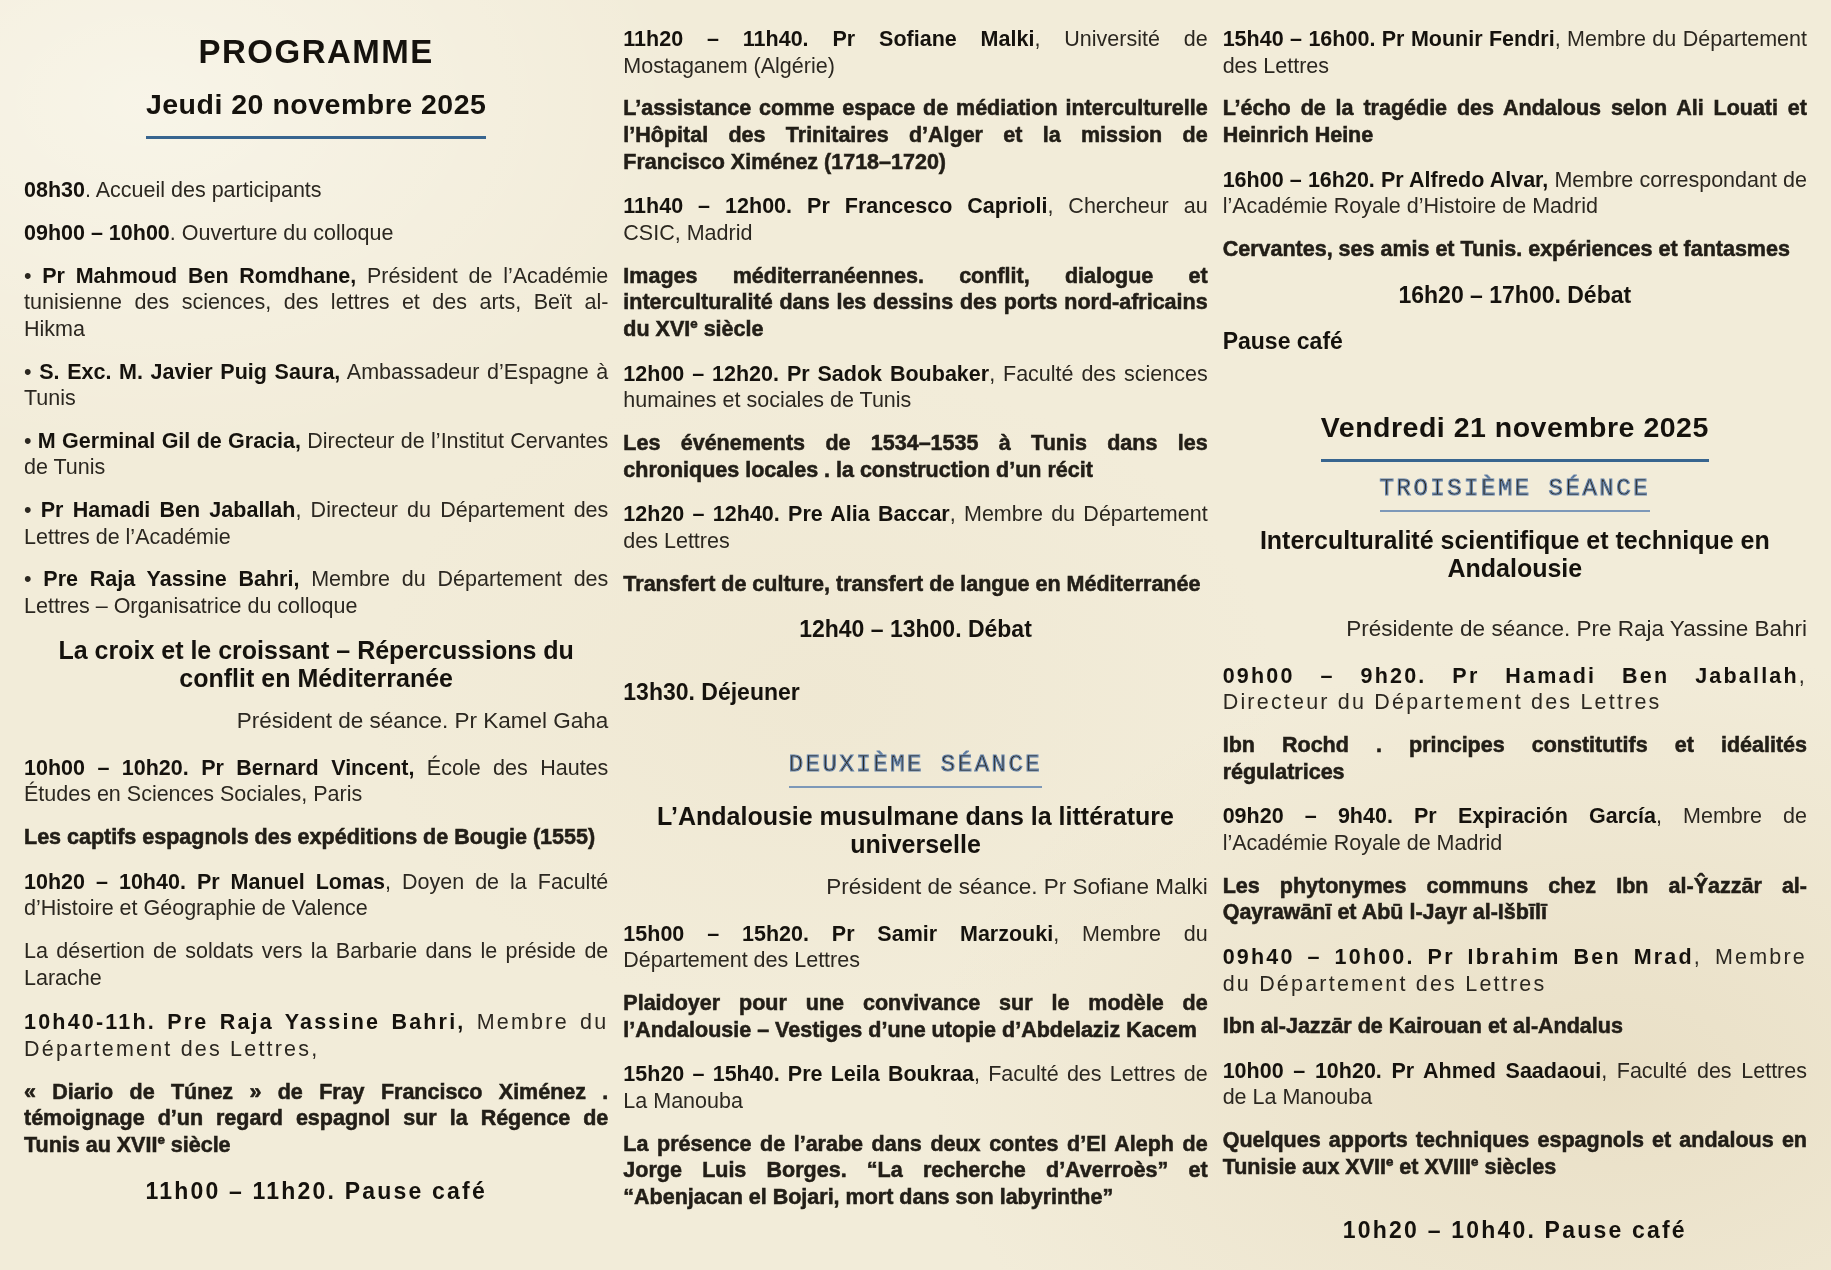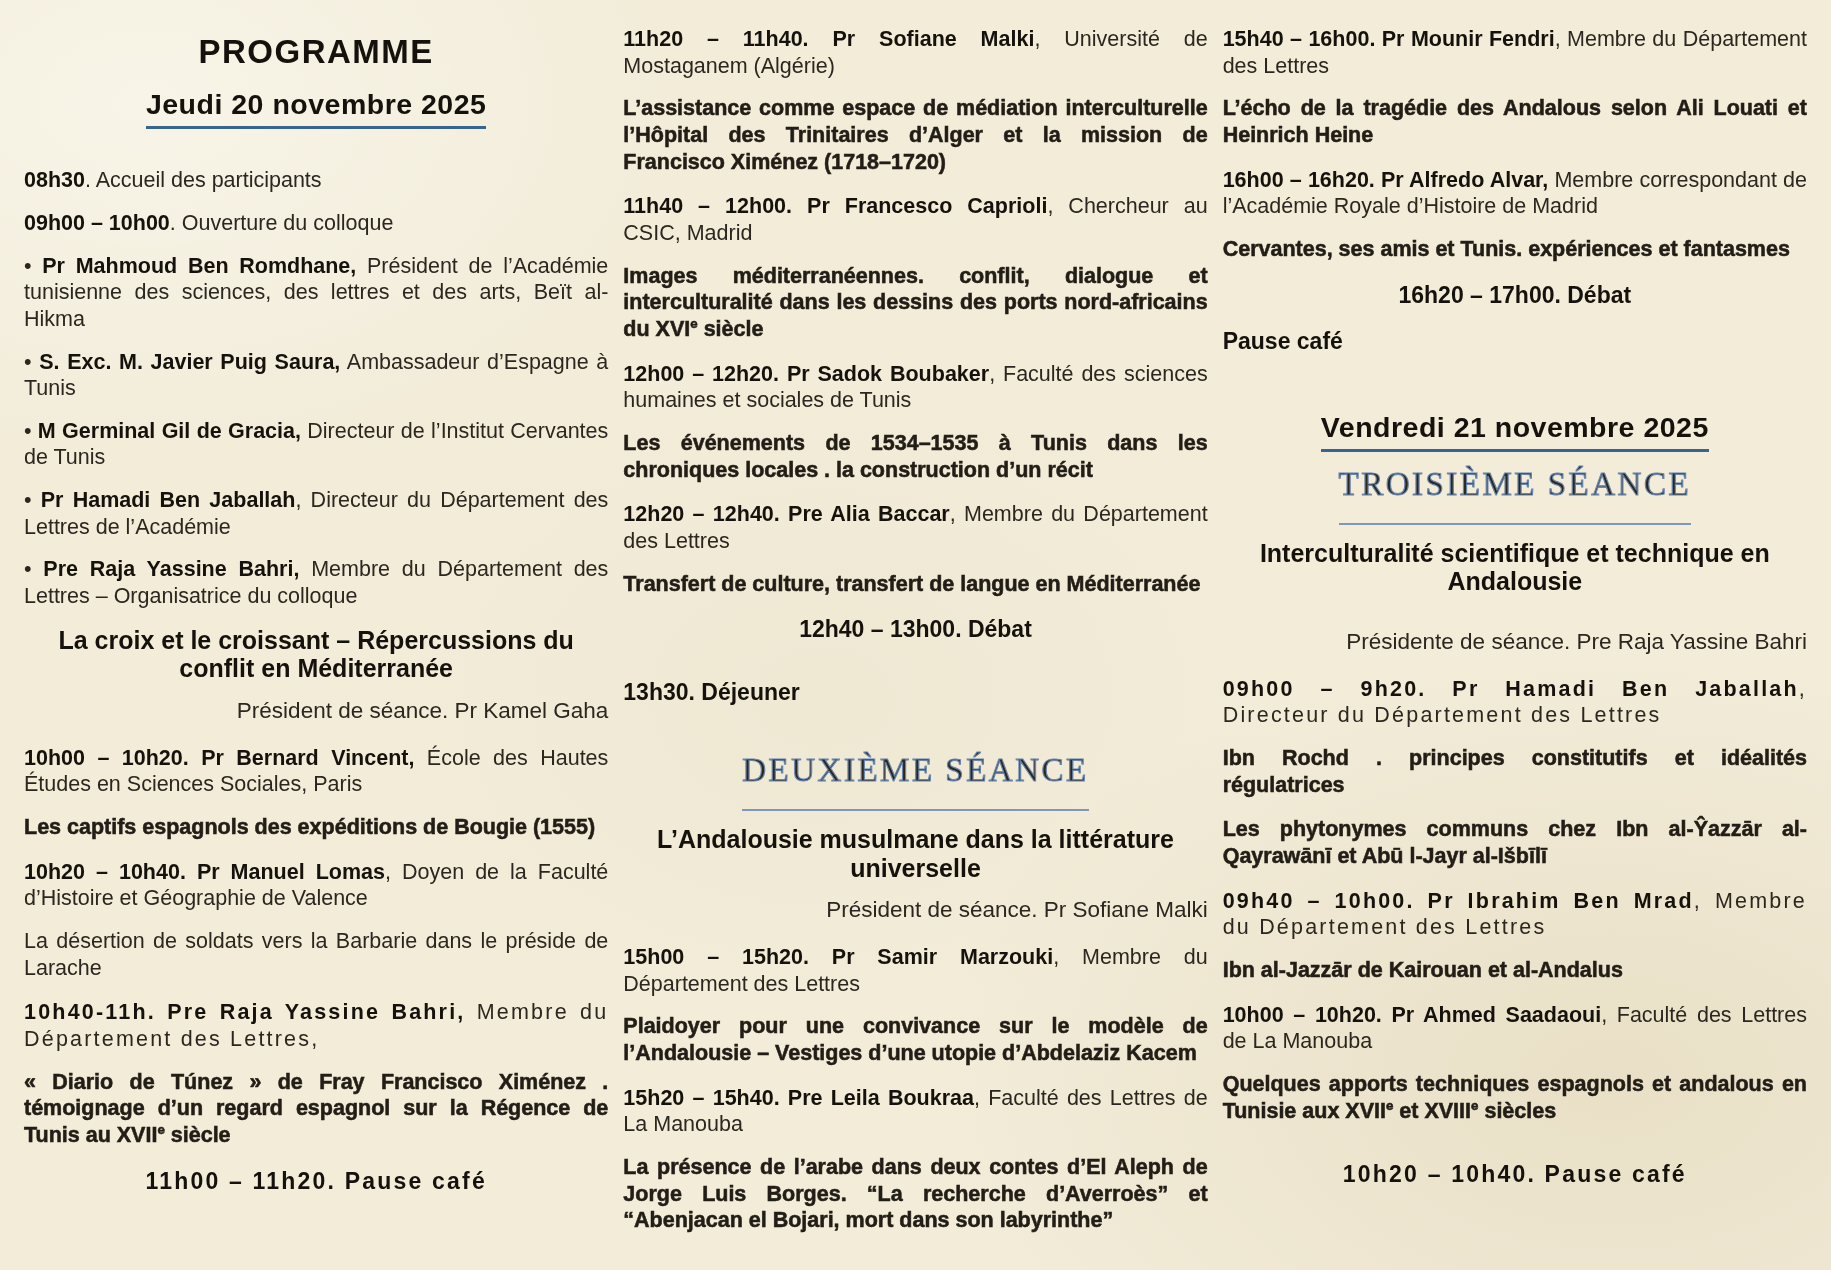--- a/index.html
+++ b/index.html
@@ -23,30 +23,30 @@
   }
   .col { min-width: 0; }
   .blk { margin: 0 0 16px 0; font-size: 21.5px; line-height: 1.24; text-align: justify; }
   .blk-main-title {
     text-align: center; font-size: 33px; font-weight: 700; letter-spacing: 1.5px;
     color: #17140f; margin: 6px 0 14px 0;
   }
   .blk-date { text-align: center; margin: 0 0 12px 0; }
   .blk-date .u {
     display: inline-block; font-size: 28.5px; font-weight: 700; color: #38658f;
-    border-bottom: 3px solid #38658f; padding-bottom: 4px; letter-spacing: 0.5px;
+    border-bottom: 3px solid #38658f; padding-bottom: 14px; letter-spacing: 0.5px;
   }
   .blk-seance { text-align: center; margin: 6px 0 14px 0; }
   .blk-seance .u {
     display: inline-block;
-    font-family: Liberation Serif, serif;
-    font-size: 33px; letter-spacing: 2.5px;
+    font-family: Liberation Mono, monospace;
+    font-size: 24px; letter-spacing: 2.5px;
     color: #c6d2e0;
     -webkit-text-stroke: 1.15px #6886ac;
-    border-bottom: 2px solid #7d98b8; padding-bottom: 18px;
+    border-bottom: 2px solid #7d98b8; padding-bottom: 6px;
   }
   .blk-session-title {
     text-align: center; font-weight: 700; font-size: 25px; line-height: 1.14;
     color: #17140f; margin: 0 0 14px 0;
   }
   .blk-chair { text-align: right; font-size: 22.5px; margin: 2px 0 20px 0; color: #211d17; }
   .blk-para { margin-bottom: 16px; }
   .blk-talk { margin-bottom: 18px; }
   .blk-break-left { text-align: center; font-size: 23px; margin: 4px 0 18px 0; }
   .blk-center-bold { font-size: 23px; font-weight: 700; color: #17140f; margin: 8px 0 24px 0; }
@@ -110,20 +110,21 @@
       <p class="blk blk-break-left"><span class="sgb">16h20 – 17h00. Débat</span></p>
       <p class="blk blk-center-bold"><span class="sgb">Pause café</span></p>
       <div style="height: 30px;"></div>
       <p class="blk blk-date"><span class="u"><span class="sgb">Vendredi 21 novembre 2025</span></span></p>
       <p class="blk blk-seance"><span class="u"><span class="sgr">TROISIÈME SÉANCE</span></span></p>
       <p class="blk blk-session-title"><span class="sgb">Interculturalité scientifique et technique en Andalousie</span></p>
       <div style="height: 16px;"></div>
       <p class="blk blk-chair"><span class="sgr">Présidente de séance. Pre Raja Yassine Bahri</span></p>
       <p class="blk blk-para tracked"><span class="sgb">09h00 – 9h20.</span><span class="sgb"> Pr Hamadi Ben Jaballah</span><span class="sgr">, Directeur du Département des Lettres</span></p>
       <p class="blk blk-talk"><span class="sgsb">Ibn Rochd . principes constitutifs et idéalités régulatrices</span></p>
+      <p class="blk blk-para"><span class="sgb">09h20 – 9h40.</span><span class="sgb"> Pr Expiración García</span><span class="sgr">, Membre de l’Académie Royale de Madrid</span></p>
       <p class="blk blk-talk"><span class="sgsb">Les phytonymes communs chez Ibn al-Ŷazzār al-Qayrawānī et Abū l-Jayr al-Išbīlī</span></p>
       <p class="blk blk-para tracked"><span class="sgb">09h40 – 10h00.</span><span class="sgb"> Pr Ibrahim Ben Mrad</span><span class="sgr">, Membre du Département des Lettres</span></p>
       <p class="blk blk-talk"><span class="sgsb">Ibn al-Jazzār de Kairouan et al-Andalus</span></p>
       <p class="blk blk-para"><span class="sgb">10h00 – 10h20.</span><span class="sgb"> Pr Ahmed Saadaoui</span><span class="sgr">, Faculté des Lettres de La Manouba</span></p>
       <p class="blk blk-talk"><span class="sgsb">Quelques apports techniques espagnols et andalous en Tunisie aux XVII</span><sup class="sgsb">e</sup><span class="sgsb"> et XVIII</span><sup class="sgsb">e</sup><span class="sgsb"> siècles</span></p>
       <div style="height: 14px;"></div>
       <p class="blk blk-break-left tracked"><span class="sgb">10h20 – 10h40. Pause café</span></p>
     </div>
 </div>
 

